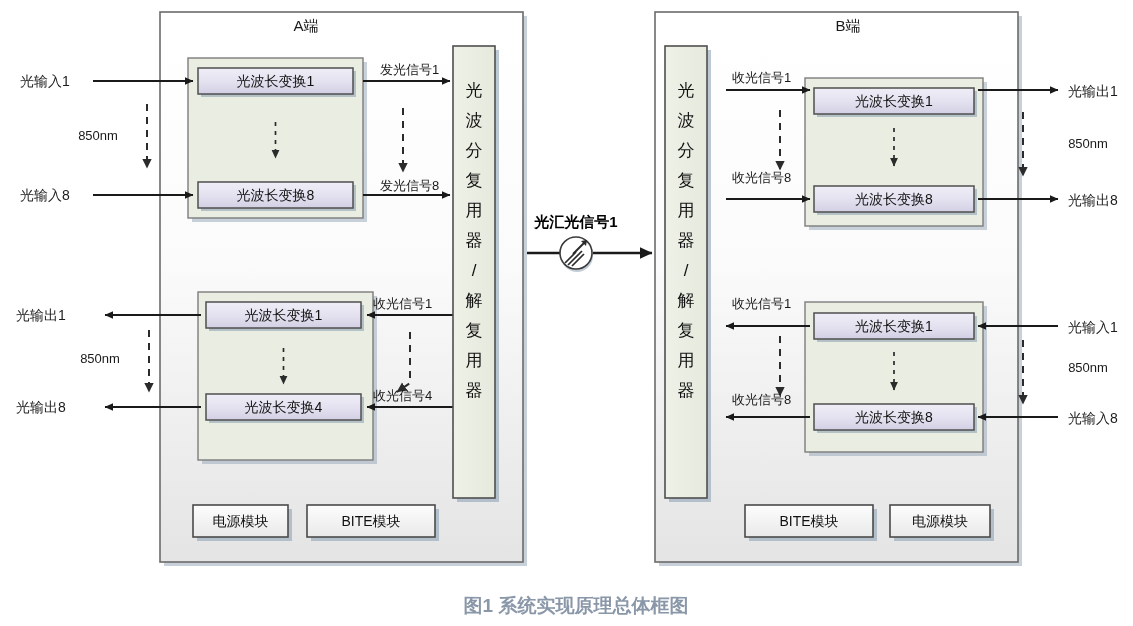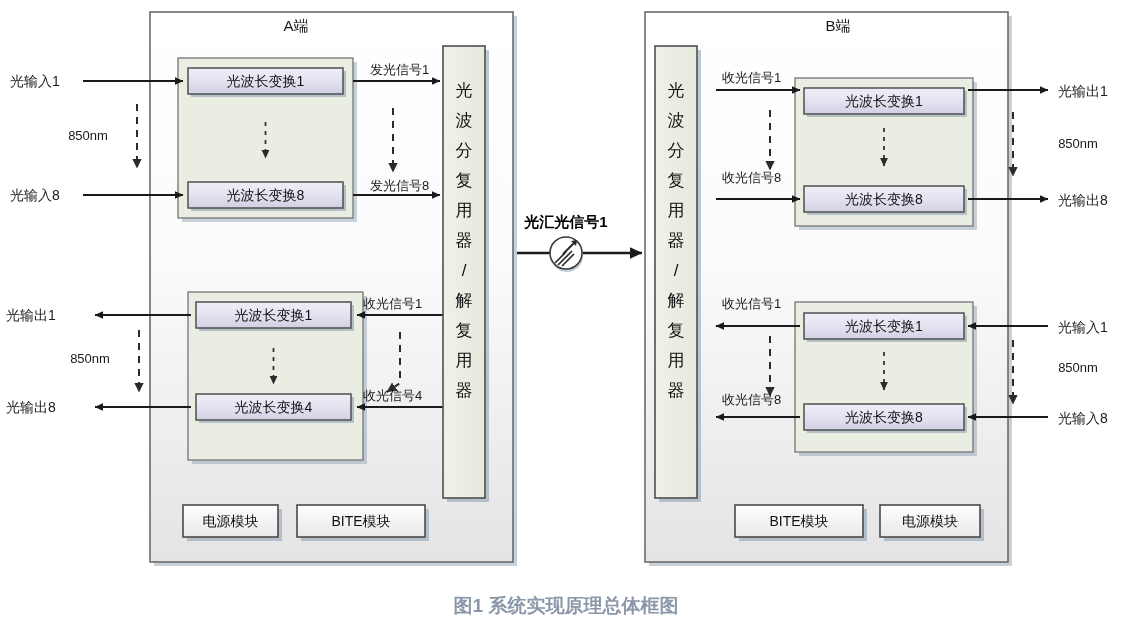--- a/index.html
+++ b/index.html
@@ -1,21 +1,21 @@
 <!DOCTYPE html>
 <html><head>
 <meta charset="utf-8">
 <style>
   html,body{margin:0;padding:0;background:#ffffff;}
   body{
     width:1133px;height:626px;
     font-family:"Liberation Sans","DejaVu Sans",sans-serif;
     overflow:hidden;position:relative;
   }
-  #stage{position:absolute;left:0;top:0;width:989px;height:626px;border-radius:23px;}
+  #stage{position:absolute;left:10px;top:0;width:989px;height:626px;border-radius:23px;}
   svg#diagram{position:absolute;left:0;top:0;}
 
   .lbl{font-size:14px;fill:#1a1a1a;font-family:"Liberation Sans","DejaVu Sans",sans-serif;}
   .lbl-sm{font-size:13px;fill:#1a1a1a;font-family:"Liberation Sans","DejaVu Sans",sans-serif;}
   .lbl-end{font-size:15px;fill:#1a1a1a;font-family:"Liberation Sans","DejaVu Sans",sans-serif;}
   .lbl-box{font-size:14px;fill:#111;font-family:"Liberation Sans","DejaVu Sans",sans-serif;}
   .lbl-center{font-size:15px;font-weight:bold;fill:#000;font-family:"Liberation Sans","DejaVu Sans",sans-serif;}
   .lbl-mux{font-size:17px;fill:#111;font-family:"Liberation Sans","DejaVu Sans",sans-serif;}
   .caption{font-size:19px;font-weight:bold;fill:#8a97a8;font-family:"Liberation Sans","DejaVu Sans",sans-serif;}
   .wire{stroke:#1a1a1a;stroke-width:2.1;fill:none;}

